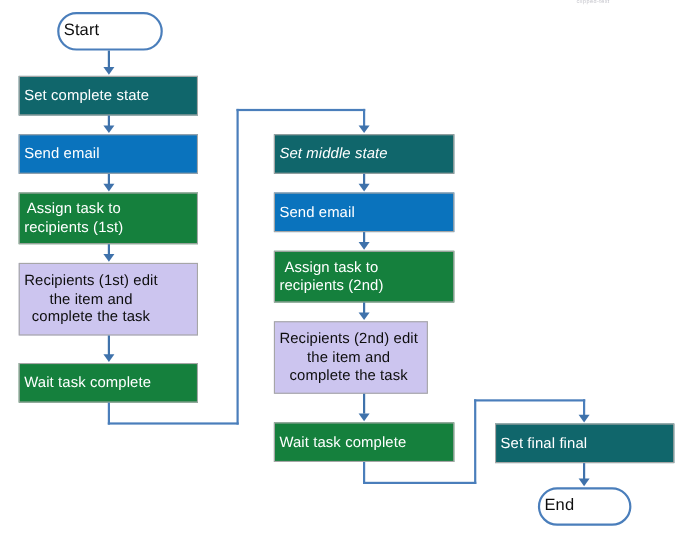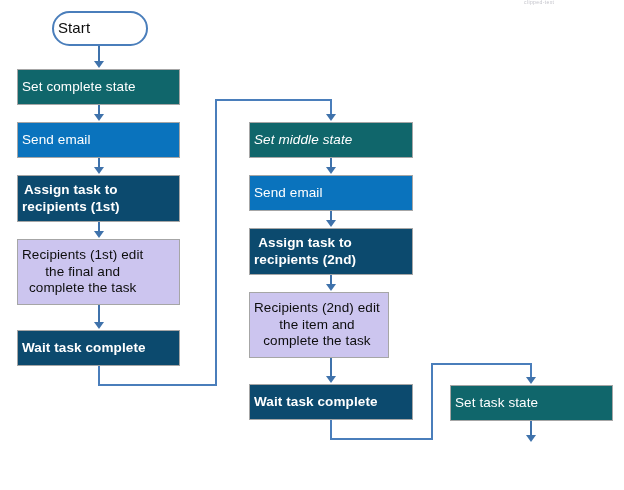--- a/index.html
+++ b/index.html
@@ -41,21 +41,21 @@
     color: #0d0d0d;
     font-size: 15px;
   }
   .proc {
     border: 1px solid #a6a6a6;
     color: #ffffff;
     font-size: 13.5px;
   }
   .proc.teal   { background: #10666b; }
   .proc.blue   { background: #0a73bd; }
-  .proc.purple { background: #0c4a6e; font-weight: bold; }
+  .proc.purple { background: #15803d; }
   .proc.lav {
     background: #ccc5ef;
     color: #0d0d0d;
     border: 1px solid #a6a6a6;
     font-size: 13.5px;
   }
   
   .conn {
     position: absolute;
     background: #3f72ab;
@@ -113,21 +113,21 @@
   <div class="node proc purple" style="left:17px; top:175px; width:163px; height:47px;">
     <span class="lbl">Assign task to
 recipients (1st)</span>
   </div>
 
   <div class="conn v" style="left:98px; top:222px; width:2px; height:10px;"></div>
   <div class="arrow" style="left:94px; top:231px;"></div>
 
   <div class="node proc lav" style="left:17px; top:239px; width:163px; height:66px;">
     <span class="lbl">Recipients (1st) edit
-the final and
+the item and
 complete the task</span>
   </div>
 
   <div class="conn v" style="left:98px; top:305px; width:2px; height:18px;"></div>
   <div class="arrow" style="left:94px; top:322px;"></div>
 
   <div class="node proc purple" style="left:17px; top:330px; width:163px; height:36px;">
     <span class="lbl">Wait task complete</span>
   </div>
 
@@ -174,20 +174,23 @@
   </div>
 
   <div class="conn v loop" style="left:330px; top:420px; width:2px; height:20px;"></div>
   <div class="conn h loop" style="left:330px; top:438px; width:103px; height:2px;"></div>
   <div class="conn v loop" style="left:431px; top:363px; width:2px; height:77px;"></div>
   <div class="conn h loop" style="left:431px; top:363px; width:101px; height:2px;"></div>
   <div class="conn v loop" style="left:530px; top:363px; width:2px; height:15px;"></div>
   <div class="arrow" style="left:526px; top:377px;"></div>
 
   <div class="node proc teal" style="left:450px; top:385px; width:163px; height:36px;">
-    <span class="lbl">Set task state</span>
+    <span class="lbl">Set final final</span>
   </div>
 
   <div class="conn v" style="left:530px; top:421px; width:2px; height:15px;"></div>
   <div class="arrow" style="left:526px; top:435px;"></div>
 
+  <div class="node terminator" style="left:489px; top:443px; width:85px; height:35px;">
+    <span class="lbl">End</span>
+  </div>
 
 </div>
 
 </body></html>

